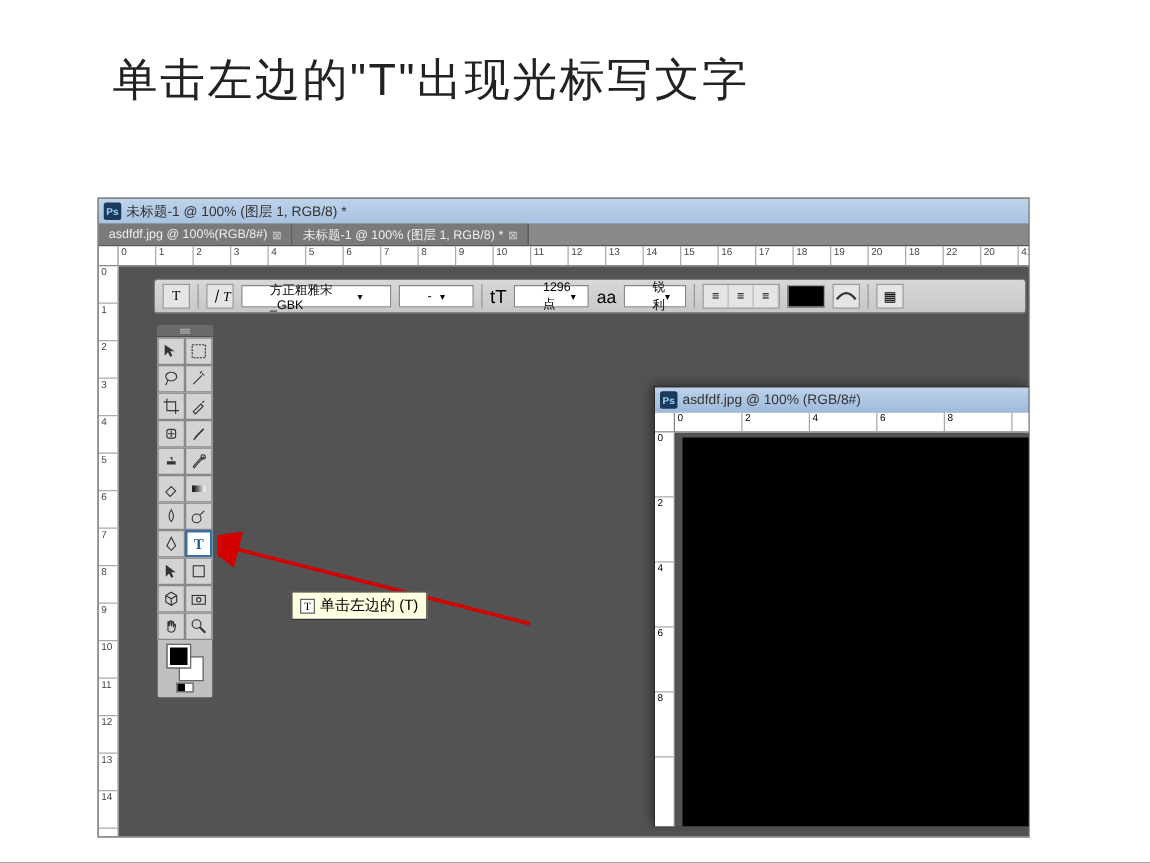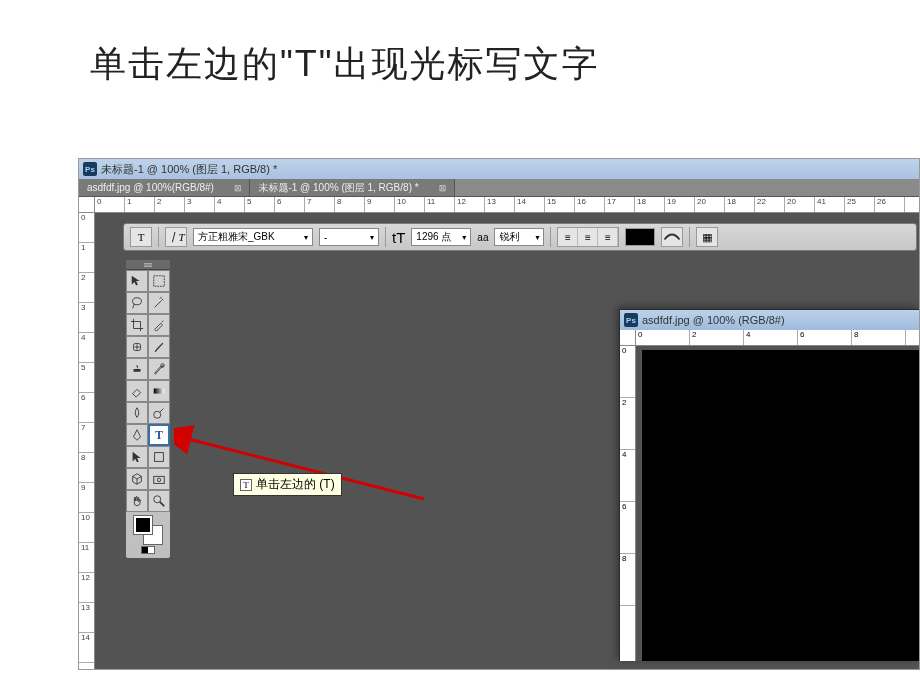--- a/index.html
+++ b/index.html
@@ -13,21 +13,21 @@
   .slide-title {
     font-size: 36px;
     color: #222;
     padding: 40px 0 0 90px;
     letter-spacing: 2px;
   }
   .screenshot {
     position: absolute;
     left: 78px;
     top: 158px;
-    width: 842px;
+    width: 746px;
     height: 512px;
     border: 1px solid #999;
     background: #535353;
     overflow: hidden;
     font-family: "Microsoft YaHei", Tahoma, sans-serif;
   }
   .win-titlebar {
     height: 20px;
     background: linear-gradient(#bfd3ea, #a8c2e0);
     display: flex;
@@ -52,21 +52,21 @@
     display: flex;
     align-items: stretch;
     font-size: 10px;
     color: #eee;
     border-bottom: 1px solid #555;
   }
   .doc-tab {
     padding: 2px 8px;
     background: #7a7a7a;
     border-right: 1px solid #555;
-    display: flex; align-items: center; gap: 20px;
+    display: flex; align-items: center; gap: 4px;
   }
   .doc-tab .x { font-size: 9px; color: #ccc; }
   .h-ruler {
     height: 16px;
     background: #fff;
     border-bottom: 1px solid #888;
     display: flex;
     font-size: 8px;
     color: #444;
     position: relative;
@@ -124,21 +124,21 @@
     border: 1px solid #999;
     display: flex; align-items: center; justify-content: center;
     font-family: Georgia, serif;
   }
   .dropdown {
     height: 18px;
     background: #fff;
     border: 1px solid #888;
     display: flex;
     align-items: center;
-    padding: 0 4px;
+    padding: 0 22px;
     font-size: 10px;
   }
   .dropdown .arrow {
     margin-left: auto;
     font-size: 8px;
   }
   .sep { width: 1px; height: 20px; background: #999; }
   .btn-group {
     display: flex;
     border: 1px solid #999;
@@ -380,21 +380,21 @@
     <div class="dropdown" style="width:60px">
       <span>-</span>
       <span class="arrow">▾</span>
     </div>
     <div class="sep"></div>
     <span style="font-size:15px">tT</span>
     <div class="dropdown" style="width:60px">
       <span>1296 点</span>
       <span class="arrow">▾</span>
     </div>
-    <span style="font-size:10px">aa</span>
+    <span style="font-size:14px">aa</span>
     <div class="dropdown" style="width:50px">
       <span>锐利</span>
       <span class="arrow">▾</span>
     </div>
     <div class="sep"></div>
     <div class="btn-group">
       <span>≡</span>
       <span>≡</span>
       <span>≡</span>
     </div>

